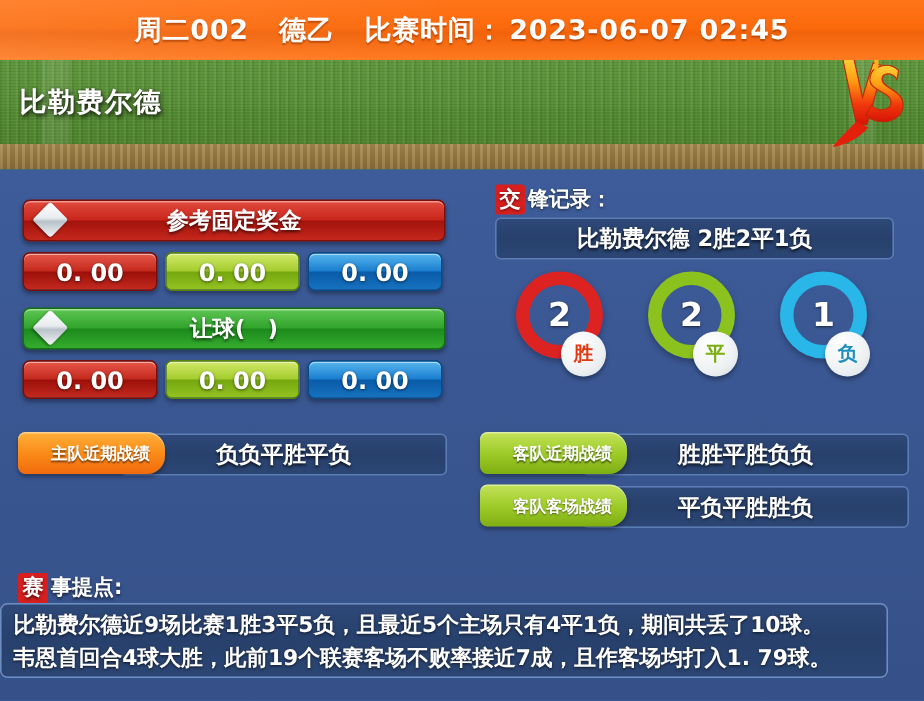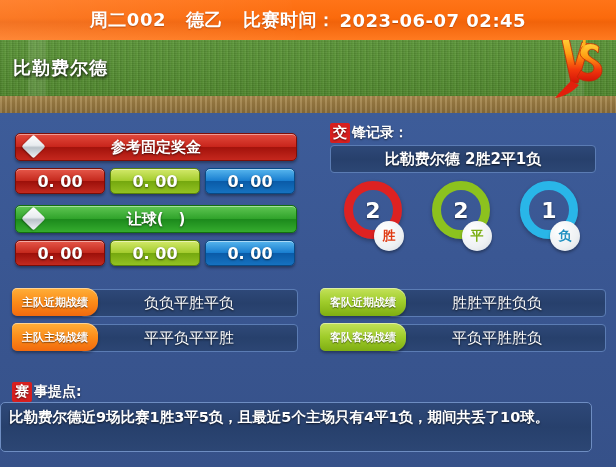--- a/index.html
+++ b/index.html
@@ -118,31 +118,31 @@
   .odds.green{background:linear-gradient(180deg,#d3e96a 0%,#a5cd2f 48%,#75a80f 52%,#93c222 100%);border:1px solid #5a8409;}
   .odds.blue{background:linear-gradient(180deg,#57b6ee 0%,#1a7fd0 48%,#0a5ba8 52%,#1672c0 100%);border:1px solid #084a86;}
 
   
   .recrow{position:absolute;height:26px;width:284px;}
   .rec-value{
     position:absolute;left:68px;top:0;width:216px;height:26px;
     background:linear-gradient(180deg,#2e4878 0%,#27406c 50%,#2c4674 100%);
     border:1px solid #5b7cb4;border-radius:4px;
     display:flex;align-items:center;justify-content:center;
-    color:#ffffff;font-size:15px;font-weight:normal;
+    color:#ffffff;font-size:15px;font-weight:bold;
     text-shadow:0 1px 2px rgba(0,0,0,.75);
   }
   .rec-tag{
     position:absolute;left:0;top:-1px;width:86px;height:28px;
     border-radius:5px 12px 12px 5px;
     display:flex;align-items:center;justify-content:center;
     color:#ffffff;font-size:11px;font-weight:bold;
     text-shadow:0 1px 1px rgba(0,0,0,.5);
     box-shadow:inset 0 1px 0 rgba(255,255,255,.45),0 2px 3px rgba(0,0,0,.35);
-    z-index:2;white-space:nowrap;
+    z-index:2;white-space:nowrap;padding-left:12px;
   }
   .rec-tag.orange{background:linear-gradient(180deg,#ffb03a 0%,#fb8c19 50%,#f26a0d 100%);}
   .rec-tag.green{background:linear-gradient(180deg,#c4e25a 0%,#9fcc2a 50%,#7fae12 100%);}
 
   
   .h2h-label{
     position:absolute;left:22px;top:10px;display:flex;align-items:center;
     color:#ffffff;font-size:14px;font-weight:bold;
     text-shadow:0 1px 2px rgba(0,0,0,.6);
   }
@@ -268,24 +268,20 @@
         <div class="odds red">0. 00</div>
         <div class="odds green">0. 00</div>
         <div class="odds blue">0. 00</div>
       </div>
 
       <div class="recrow" style="left:12px;top:176px;">
         <div class="rec-tag orange">主队近期战绩</div>
         <div class="rec-value">负负平胜平负</div>
       </div>
 
-      <div class="recrow" style="left:12px;top:211px;">
-        <div class="rec-tag orange">主队主场战绩</div>
-        <div class="rec-value">平平负平平胜</div>
-      </div>
     </div>
 
     <div class="col-right">
 
       <div class="h2h-label">
         <span class="badge-red">交</span>
         <span>锋记录：</span>
       </div>
 
       <div class="h2h-value">比勒费尔德  2胜2平1负</div>
@@ -316,15 +312,16 @@
       </div>
     </div>
   </div>
 
   <div class="tips-label">
     <span class="badge-red">赛</span>
     <span>事提点:</span>
   </div>
   <div class="tips-box">
     <div class="tips-line">比勒费尔德近9场比赛1胜3平5负，且最近5个主场只有4平1负，期间共丢了10球。</div>
+    <div class="tips-line">韦恩首回合4球大胜，此前19个联赛客场不败率接近7成，且作客场均打入1. 79球。</div>
   </div>
 
 </div>
 
 </body></html>

